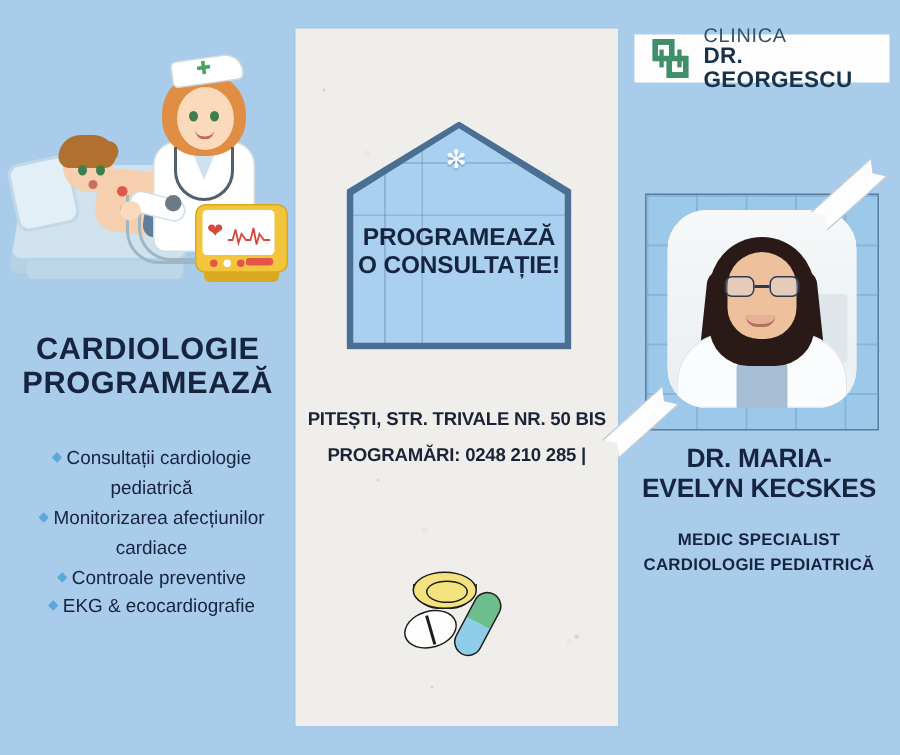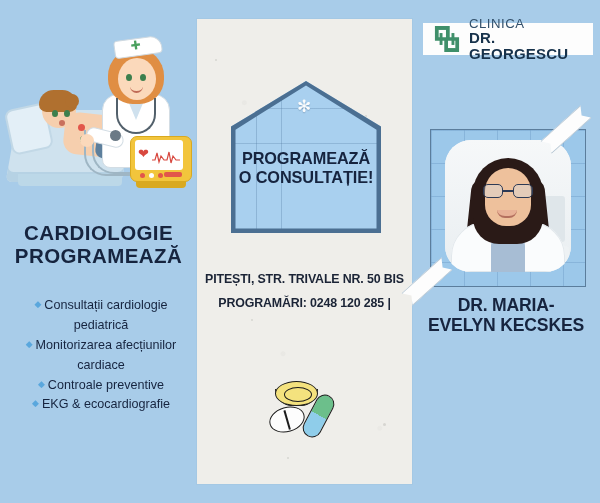--- a/index.html
+++ b/index.html
@@ -314,21 +314,21 @@
     <div class="house-border"></div>
     <div class="house-star">✻</div>
 
     <div class="house-text">
       <div>PROGRAMEAZĂ</div>
       <div>O CONSULTAȚIE!</div>
     </div>
 
     <div class="contact">
       <div>PITEȘTI, STR. TRIVALE NR. 50 BIS</div>
-      <div>PROGRAMĂRI: 0248 120 285 |</div>
+      <div>PROGRAMĂRI: 0248 210 285 |</div>
     </div>
 
     <div class="pills">
       <div class="pill-disc-side"></div>
       <div class="pill-disc"></div>
       <div class="pill-cap"></div>
       <div class="pill-tab"></div>
     </div>
   </div>
 
@@ -375,15 +375,19 @@
     </div>
 
     <div class="tape tr"></div>
     <div class="tape bl"></div>
 
     <div class="doc-name">
       <div>DR. MARIA-</div>
       <div>EVELYN KECSKES</div>
     </div>
 
+    <div class="doc-role">
+      <div>MEDIC SPECIALIST</div>
+      <div>CARDIOLOGIE PEDIATRICĂ</div>
+    </div>
   </div>
 
 </div>
 
 </body></html>

